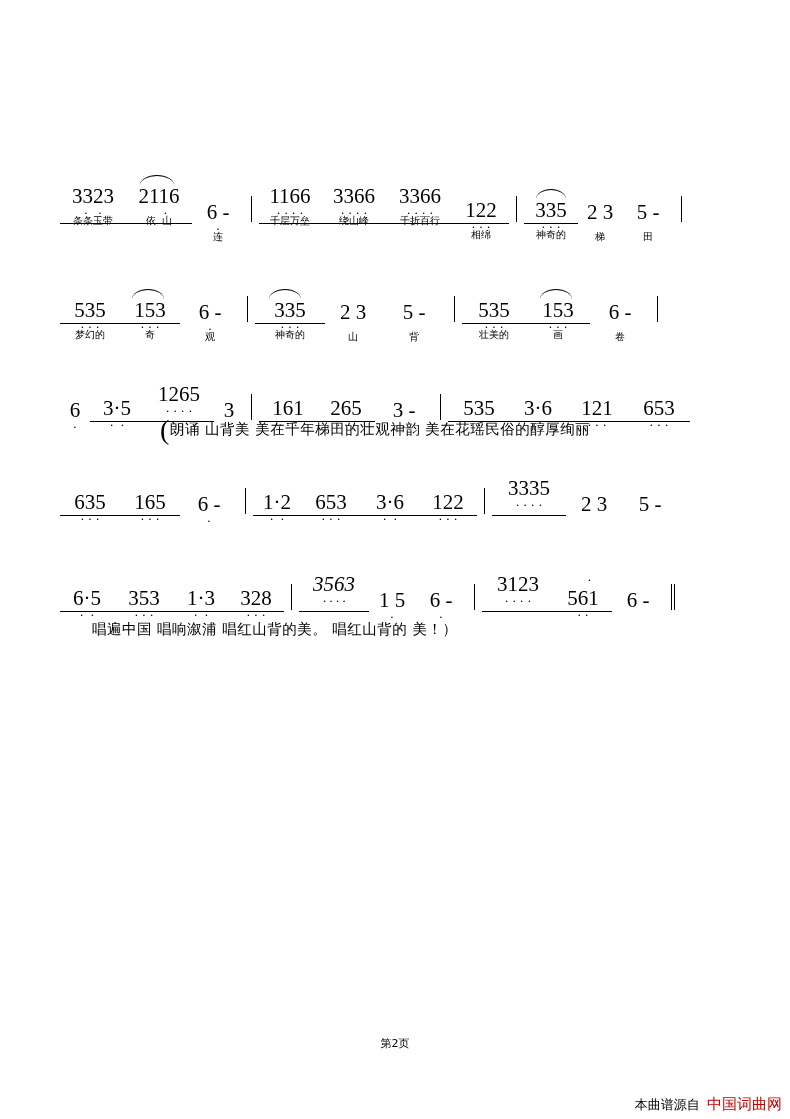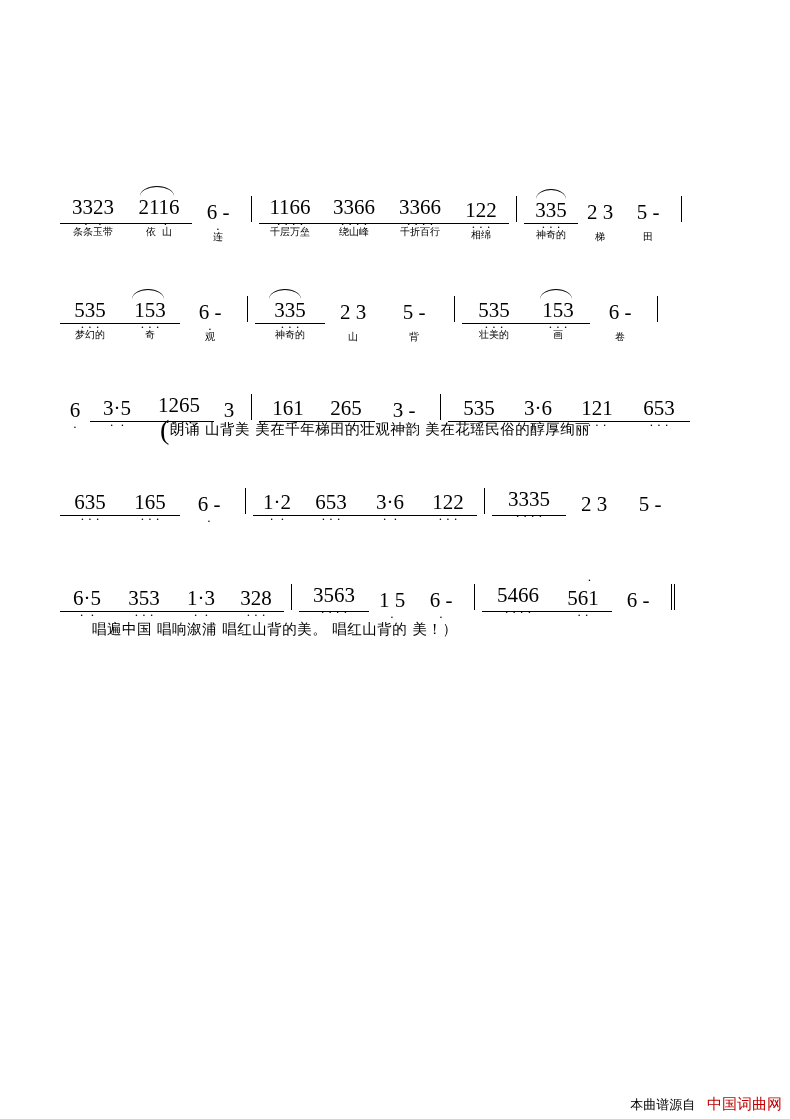--- a/index.html
+++ b/index.html
@@ -48,21 +48,21 @@
     font-family: "Liberation Serif", serif;
     font-size: 21px;
     letter-spacing: 0px;
     line-height: 24px;
     white-space: nowrap;
     position: relative;
   }
 
   
   .beam1 { border-bottom: 1.6px solid #000; padding-bottom: 1px; }
-  .beam2 { border-bottom: 1.6px solid #000; padding-bottom: 4px; }
+  .beam2 { border-bottom: 1.6px solid #000; padding-bottom: 15px; }
 
   .dots {
     position: absolute;
     left: 0; right: 0;
     top: 26px;
     font-size: 13px;
     line-height: 6px;
     letter-spacing: 0px;
     white-space: nowrap;
     text-align: center;
@@ -132,21 +132,21 @@
     text-align: center;
     font-size: 11px;
     font-family: "DejaVu Sans", sans-serif;
   }
 
   .footer {
     position: absolute;
     right: 8px;
     top: 1095px;
     font-size: 13px;
-    font-family: Liberation Mono, monospace;
+    font-family: Liberation Serif, serif;
     white-space: nowrap;
   }
   .footer .brand {
     color: #c00000;
     font-size: 15px;
     margin-left: 4px;
   }
 </style>
 </head>
 <body>
@@ -432,57 +432,58 @@
         <div class="dots">·&nbsp;&nbsp;·</div>
       </div>
 
       <div class="cell" style="width:56px;">
         <div class="notes beam1">328</div>
         <div class="dots">·&nbsp;·&nbsp;·</div>
       </div>
 
       <span class="barline"></span>
 
-      <div class="cell" style="width:70px;">
+      <div class="cell" style="width:70px;font-style:italic;">
         <div class="notes beam2">3563</div>
         <div class="dots">·&nbsp;·&nbsp;·&nbsp;·</div>
       </div>
 
       <div class="cell" style="width:46px;">
         <div class="notes">1 5</div>
         <div class="dots">·</div>
       </div>
 
       <div class="cell" style="width:52px;">
         <div class="notes">6 -</div>
         <div class="dots">·</div>
       </div>
 
       <span class="barline"></span>
 
       <div class="cell" style="width:72px;">
-        <div class="notes beam2">5466</div>
+        <div class="notes beam2">3123</div>
         <div class="dots">·&nbsp;·&nbsp;·&nbsp;·</div>
       </div>
 
       <div class="cell" style="width:58px;">
         <div class="notes beam1">561</div>
         <div class="dots-above">&nbsp;&nbsp;&nbsp;&nbsp;·</div>
         <div class="dots">·&nbsp;·</div>
       </div>
 
       <div class="cell" style="width:52px;">
         <div class="notes">6 -</div>
       </div>
 
       <span class="barline final"></span>
     </div>
 
     <div class="speech" style="left:32px; top:62px;">唱遍中国   唱响溆浦   唱红山背的美。  唱红山背的   美！）</div>
   </div>
 
+  <div class="page-num">第2页</div>
 
   <div class="footer">
     <span>本曲谱源自</span>
     <span class="brand">中国词曲网</span>
   </div>
 
 </div>
 
 </body></html>

